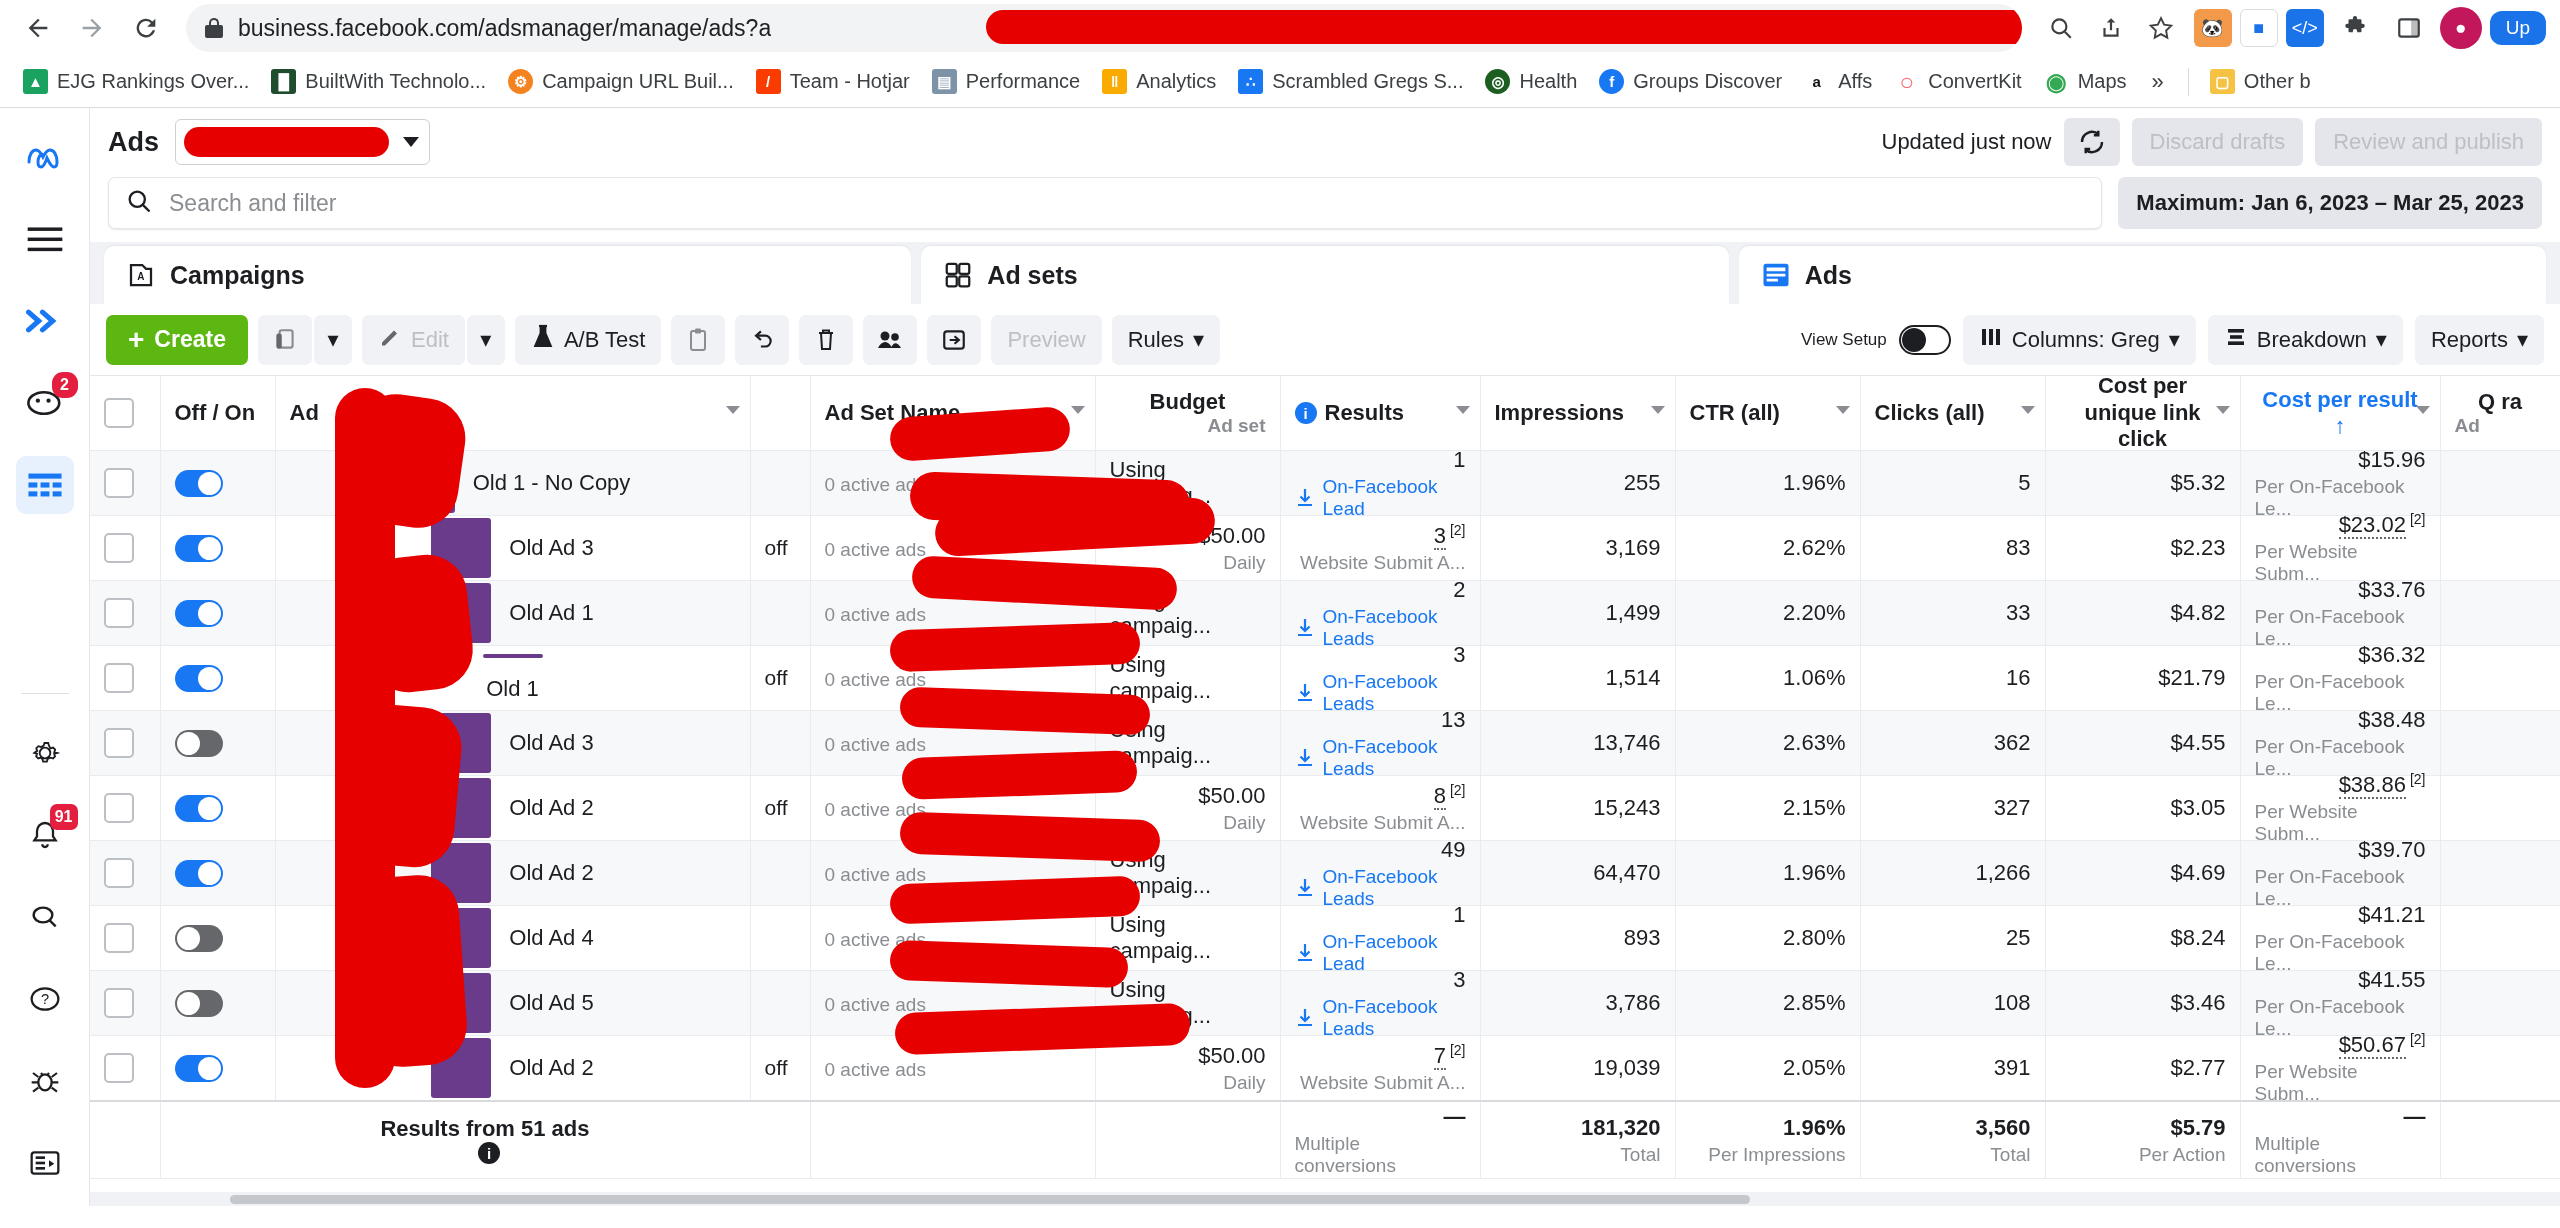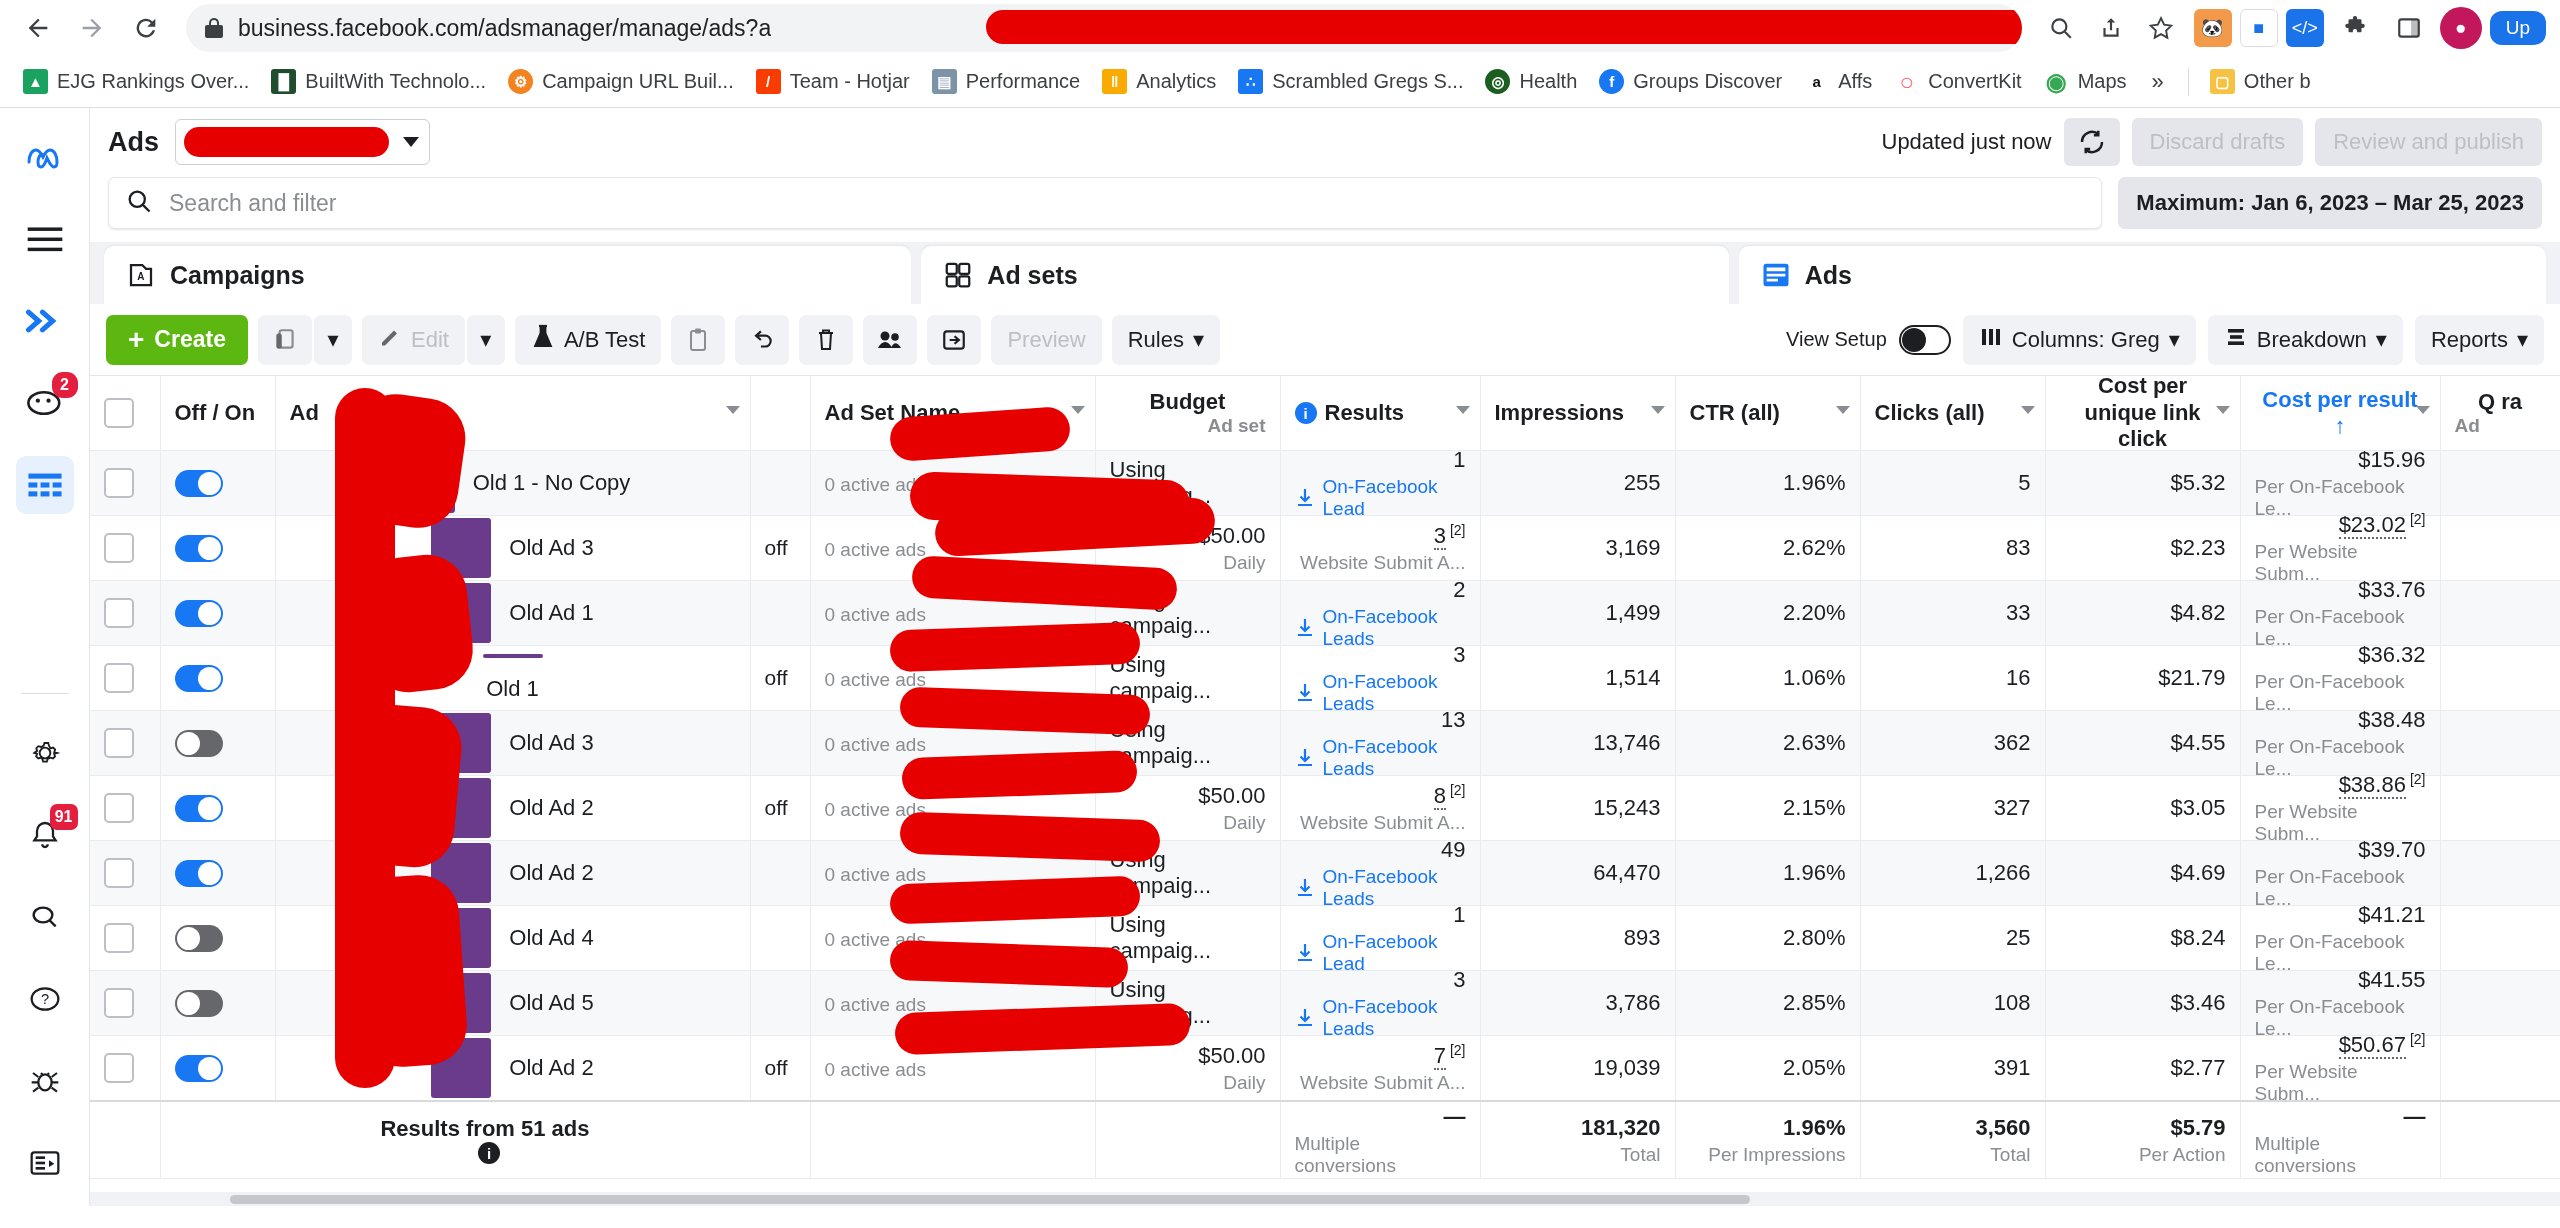--- a/index.html
+++ b/index.html
@@ -479,21 +479,21 @@
             <path d="M8 12h8M12.5 8.5L16.5 12l-4 3.5" stroke="#1c1e21" stroke-width="2" fill="none"></path>
           </svg>
       </div>
       <div class="tb dim">Preview</div>
       <div class="tb">
         <span>Rules</span>
         <span>▾</span>
       </div>
 
       <div class="toolbar-right">
-        <span style="font-size:20px;color:#1c1e21">View Setup</span>
+        <span style="font-size:17px;color:#1c1e21">View Setup</span>
         <div class="toggle">
             <span class="knob"></span>
           </div>
         <div class="tb">
           <span>
             <svg width="24" height="24" viewBox="0 0 24 24">
                 <rect x="3" y="4" width="4" height="16" fill="#1c1e21"></rect>
                 <rect x="10" y="4" width="4" height="16" fill="#1c1e21"></rect>
                 <rect x="17" y="4" width="4" height="16" fill="#1c1e21"></rect>
               </svg>

